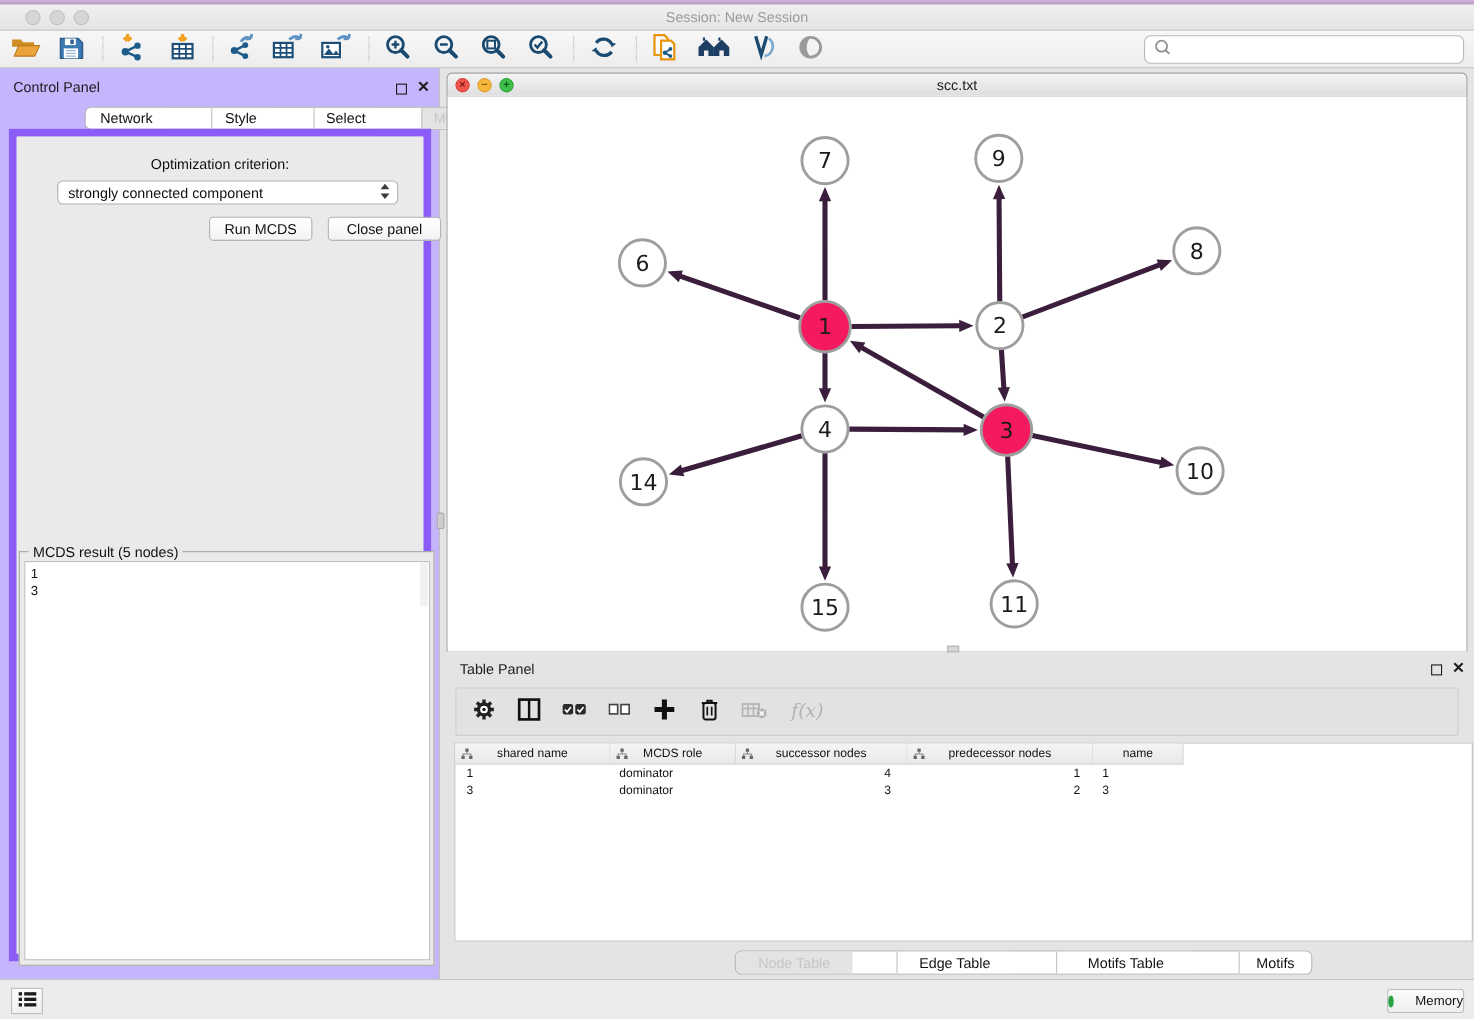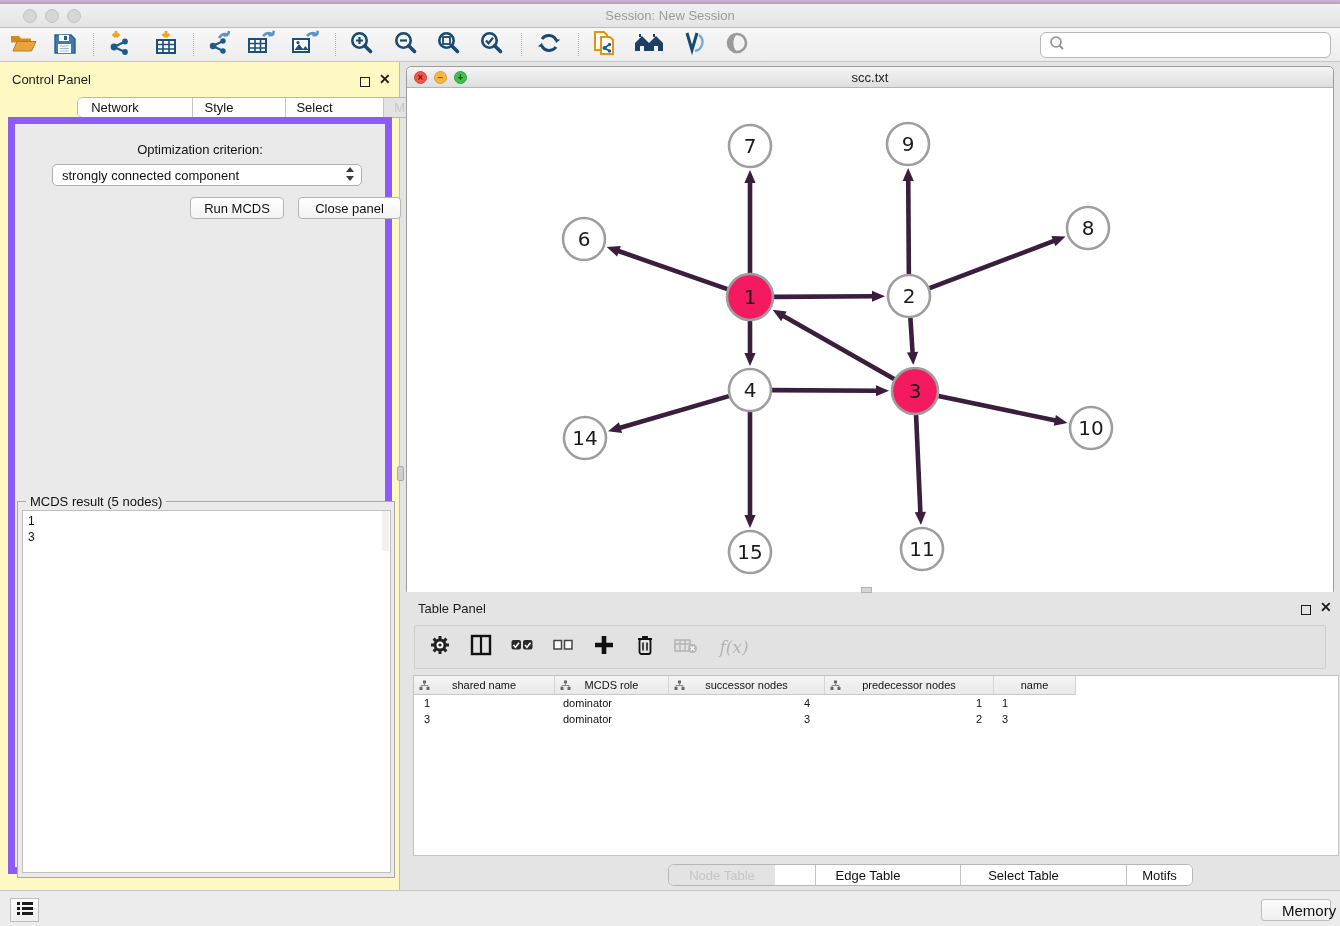--- a/index.html
+++ b/index.html
@@ -14,21 +14,21 @@
   .win-title { left:0; top:4px; width:1340px; height:24px; line-height:24px; text-align:center; font-size:13px; color:#9b9b9b; }
 
   
   .toolbar { left:0; top:28px; width:1340px; height:34px; background:linear-gradient(#f7f7f7,#ededed); border-bottom:1px solid #c6c6c6; }
   .tb-btn { top:2px; width:34px; height:30px; display:flex; align-items:center; justify-content:center; border-radius:4px; }
   .tb-sep { top:5px; width:1px; height:23px; border-left:1px dotted #b4b4b4; }
   .searchbox { left:1040px; top:4px; width:291px; height:26px; background:#fff; border:1px solid #b9b9b9; border-radius:6px; display:flex; align-items:center; padding-left:6px; }
   .searchbox input { border:none; outline:none; flex:1; font-size:13px; height:20px; background:transparent; }
 
   
-  .control-panel { left:0; top:62px; width:400px; height:828px; background:#fef9c3; border-right:1px solid #bfbfbf; }
+  .control-panel { left:0; top:62px; width:400px; height:828px; background:#c4b5fd; border-right:1px solid #bfbfbf; }
   .panel-title { font-size:13px; color:#1c1c1c; }
   .float-icon { width:10px; height:10px; border:1.5px solid #1c1c1c; display:inline-block; }
   .close-icon { font-size:14px; font-weight:bold; color:#1c1c1c; line-height:12px; }
   .seg-bar { display:flex; border:1px solid #b6b6b6; border-radius:6px; overflow:hidden; background:#fff; height:21px;gap:40px; }
   .seg { font-size:13px; color:#111; display:flex; align-items:center; justify-content:center; border-left:1px solid #c4c4c4; background:#fff; }
   .seg:first-child { border-left:none; }
   .seg.selected { background:#e3e3e3; color:#c6c6c6; }
   .cp-content { left:8px; top:55px; width:384px; height:757px; background:#eaeaea; border:7px solid #8b5cf6; }
   .opt-label { left:0; top:18px; width:100%; text-align:center; font-size:13px; color:#111; }
   .dropdown { left:37px; top:40px; width:310px; height:22px; background:#fff; border:1px solid #b0b0b0; border-radius:5px; display:flex; align-items:center; font-size:13px; padding:0 6px 0 9px; color:#111; }
@@ -64,21 +64,21 @@
   .th { position:relative; background:linear-gradient(#f4f4f4,#e9e9e9); border-right:1px solid #d4d4d4; border-bottom:1px solid #c9c9c9; font-size:11px; color:#111; display:flex; align-items:center; justify-content:center; }
   .th .tree-ic { position:absolute; left:5px; top:4px; }
   .tbl-row { display:flex; height:16px; }
   .td { font-size:11px; color:#111; display:flex; align-items:center; }
   .tbl-tabs { left:262px; top:268px; height:22px; }
   .tp-title-icons { top:5px; }
 
   
   .statusbar { left:0; top:890px; width:1340px; height:36px; background:#ececec; border-top:1px solid #c6c6c6; }
   .status-btn { left:10px; top:7px; width:29px; height:24px; background:linear-gradient(#fbfbfb,#efefef); border:1px solid #bdbdbd; display:flex; align-items:center; justify-content:center; }
-  .memory-btn { left:1261px; top:8px; width:70px; height:22px; background:linear-gradient(#fbfbfb,#efefef); border:1px solid #bdbdbd; border-radius:3px; display:flex; align-items:center; justify-content:space-between; gap:20px; font-size:15px; color:#111; }
+  .memory-btn { left:1261px; top:8px; width:70px; height:22px; background:linear-gradient(#fbfbfb,#efefef); border:1px solid #bdbdbd; border-radius:3px; display:flex; align-items:center; justify-content:space-between; gap:20px; font-size:12px; color:#111; }
   .mem-dot { width:11px; height:11px; border-radius:50%; background:#2aa347; }
 </style>
 </head>
 <body>
 
 <div class="abs titlebar">
   <div class="abs purple-strip"></div>
   <div class="abs traffic" style="left:23px"></div>
   <div class="abs traffic" style="left:45px"></div>
   <div class="abs traffic" style="left:67px"></div>
@@ -491,21 +491,21 @@
           <div class="td" style="width: 156px; justify-content: flex-end; padding-right: 15px;">3</div>
           <div class="td" style="width: 169px; justify-content: flex-end; padding-right: 12px;">2</div>
           <div class="td" style="width: 82px; padding-left: 8px;">3</div>
         </div>
       </div>
   </div>
 
   <div class="abs seg-bar tbl-tabs" id="tbl-tabs">
       <div class="seg selected" style="width: 106px;">Node Table</div>
       <div class="seg" style="width: 105px;">Edge Table</div>
-      <div class="seg" style="width: 126px;">Select Table</div>
+      <div class="seg" style="width: 126px;">Motifs Table</div>
       <div class="seg" style="width: 66px;">Motifs</div>
     </div>
 </div>
 
 <div class="abs statusbar">
   <div class="abs status-btn">
     <span><svg width="18" height="16">
           <g fill="#1c1c1c">
             <rect x="1" y="2" width="3" height="3"></rect>
             <rect x="6" y="2" width="11" height="3"></rect>

